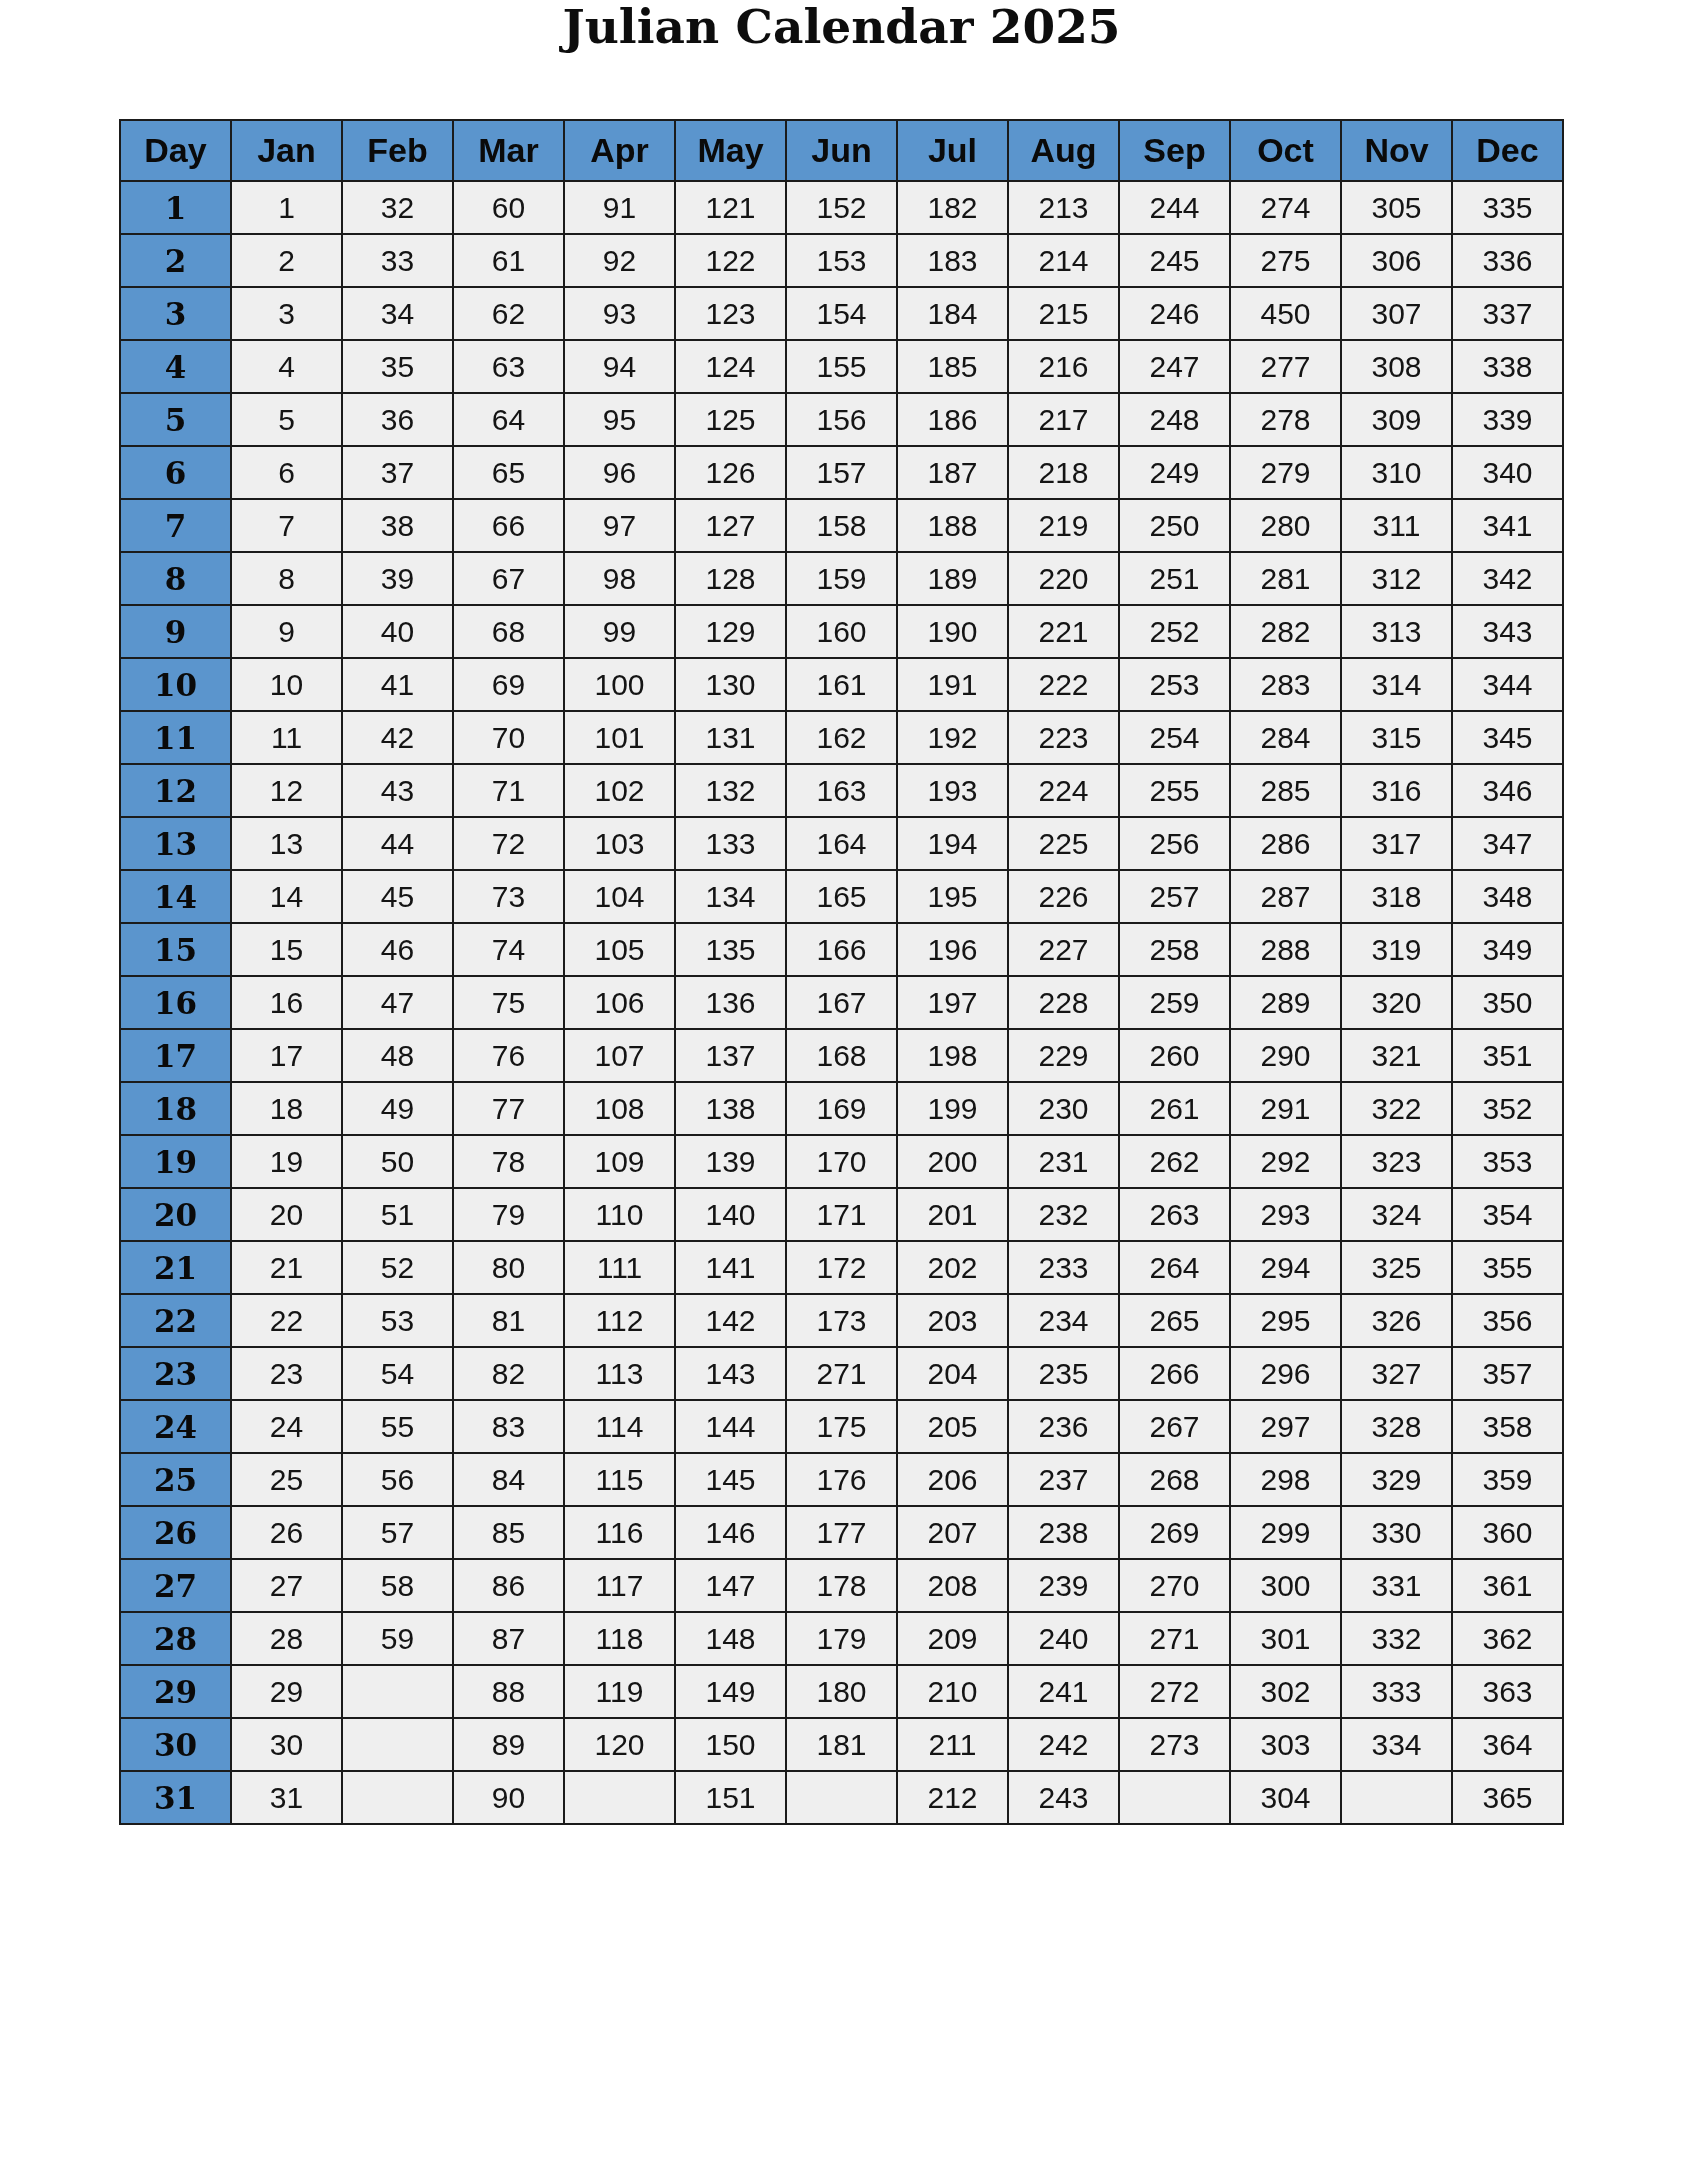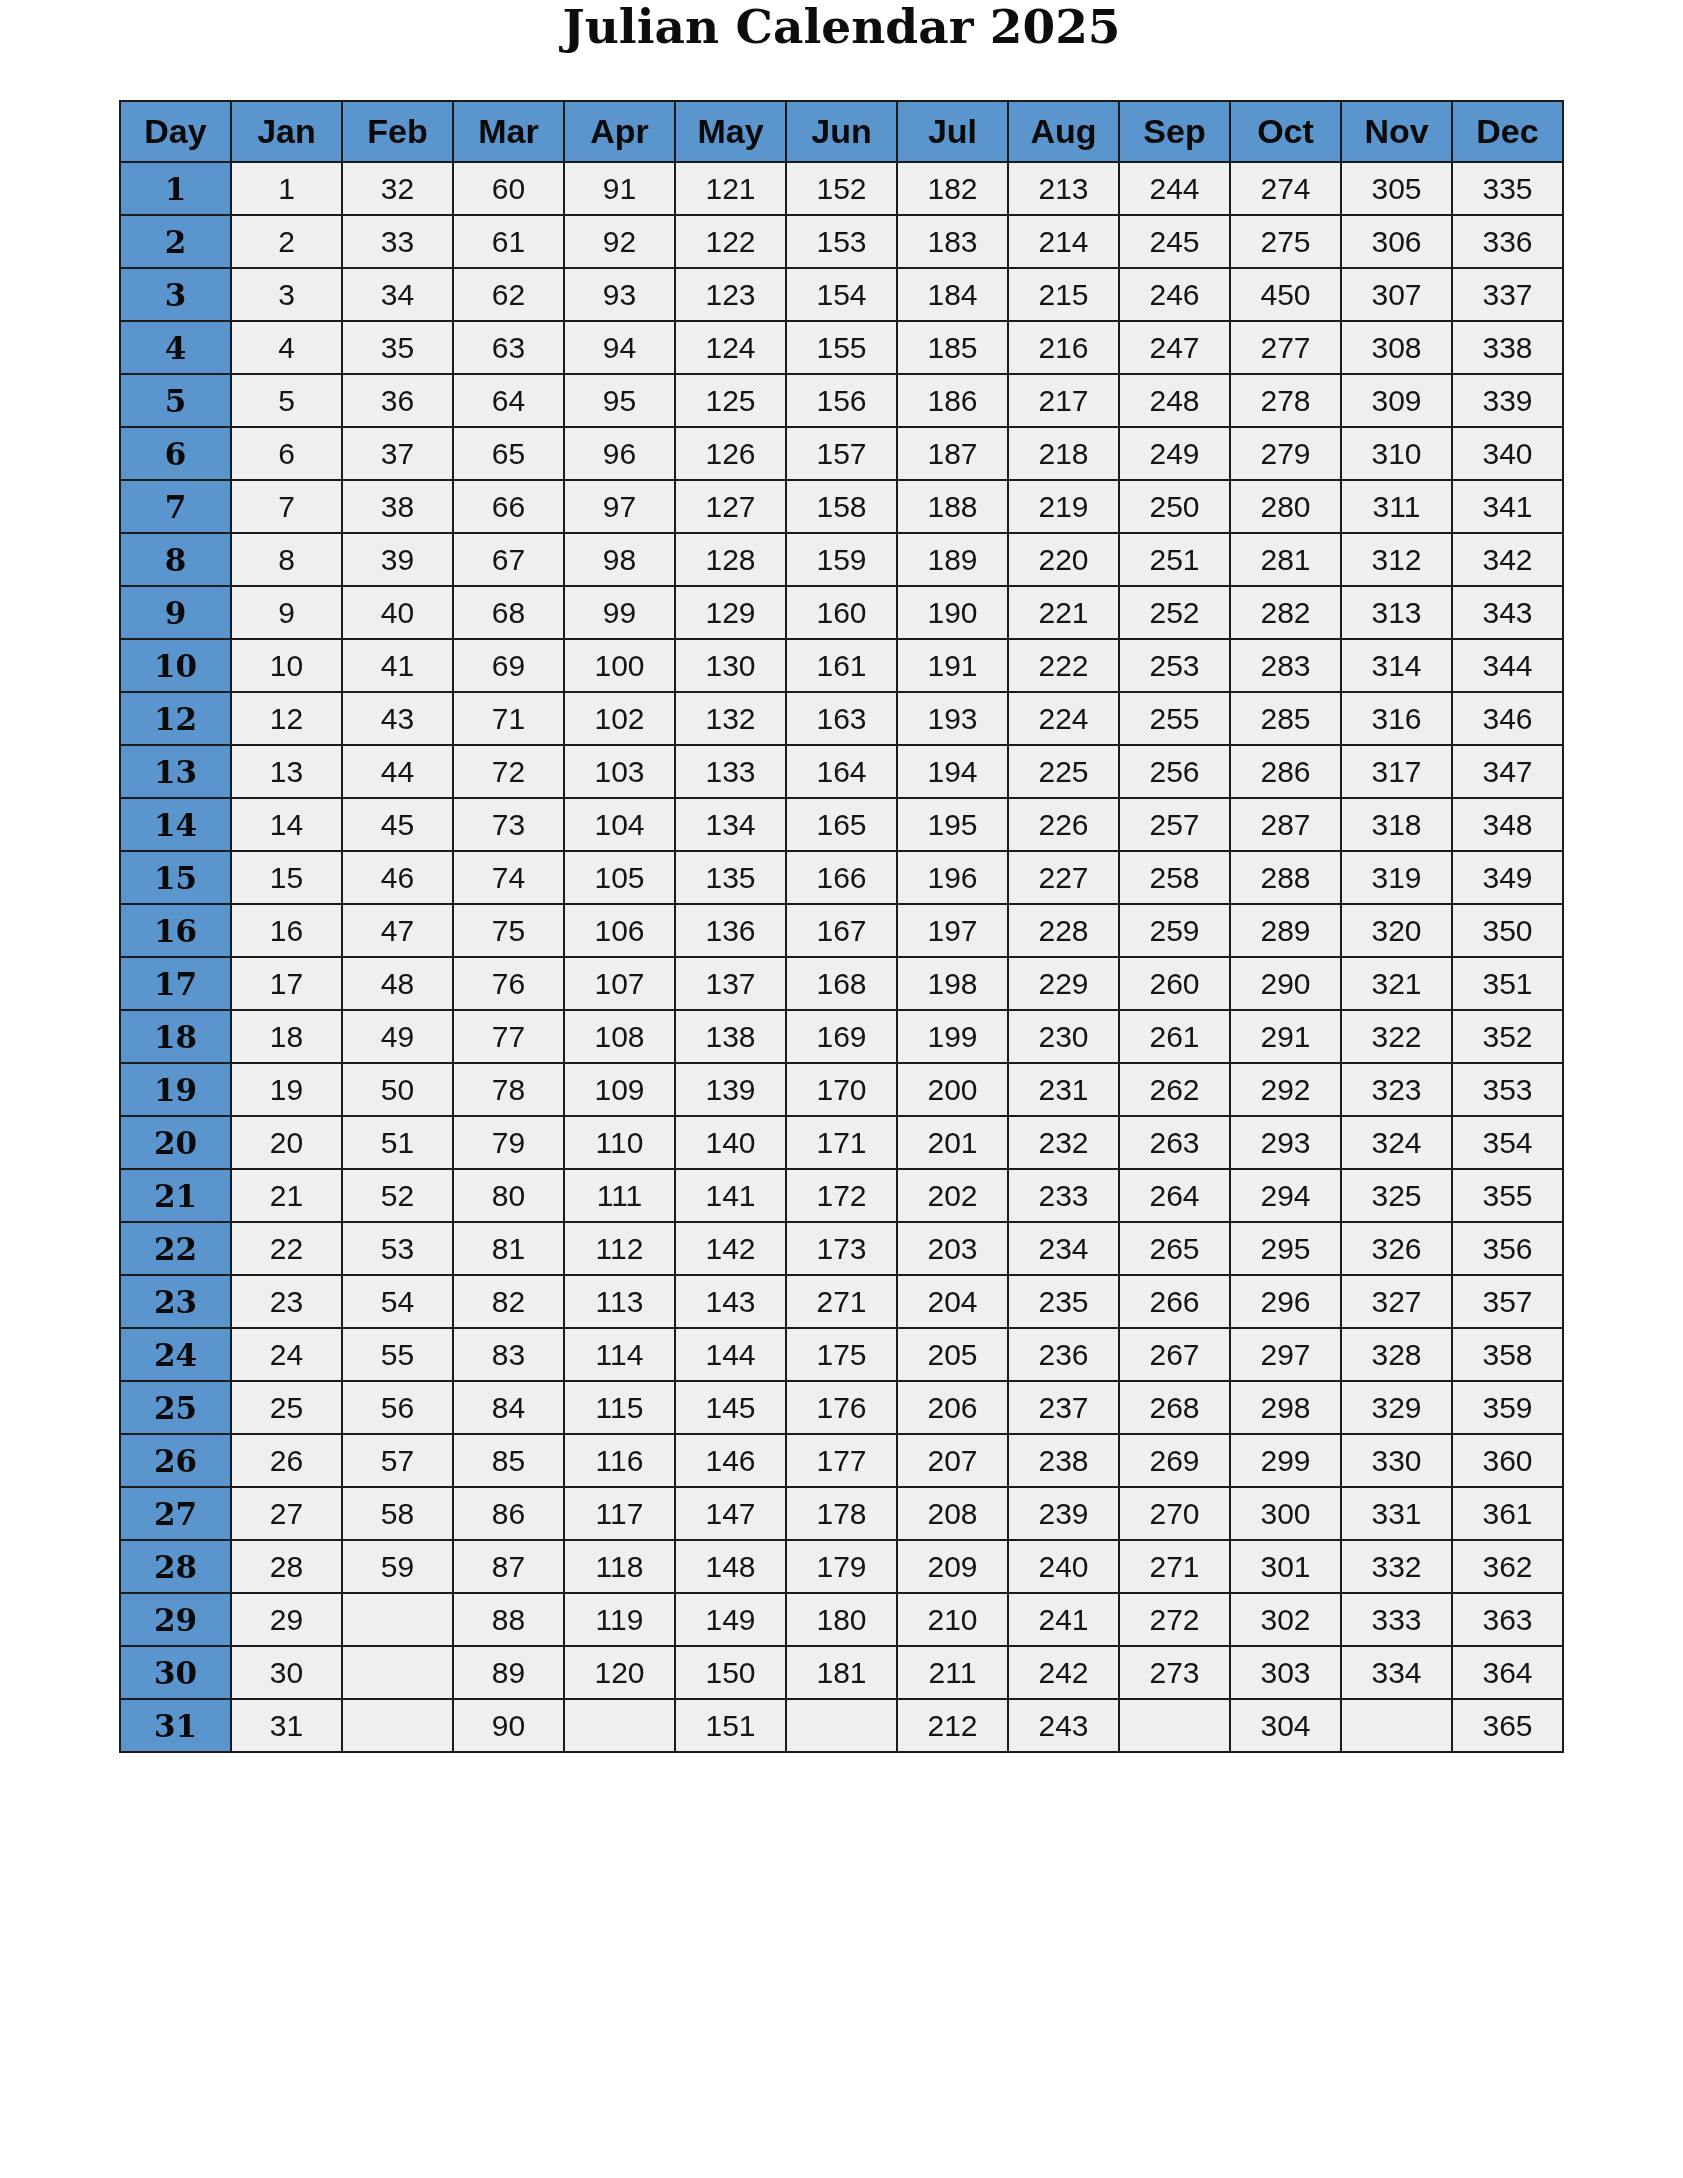--- a/index.html
+++ b/index.html
@@ -24,21 +24,21 @@
     margin:0;
     text-align:center;
     font-family:"DejaVu Serif", "Liberation Serif", serif;
     font-weight:700;
     font-size:47px;
     line-height:1.15;
     color:#0d0d0d;
   }
   table.calendar{
     width:1445px;
-    margin:46px auto 0 auto;
+    margin:65px auto 0 auto;
     border-collapse:collapse;
     table-layout:fixed;
   }
   table.calendar th,
   table.calendar td{
     border:2px solid var(--border-dark);
     text-align:center;
     vertical-align:middle;
     padding:0;
   }
@@ -245,20 +245,35 @@
           <td>130</td>
           <td>161</td>
           <td>191</td>
           <td>222</td>
           <td>253</td>
           <td>283</td>
           <td>314</td>
           <td>344</td>
         </tr>
         <tr>
+          <td class="day-cell">11</td>
+          <td>11</td>
+          <td>42</td>
+          <td>70</td>
+          <td>101</td>
+          <td>131</td>
+          <td>162</td>
+          <td>192</td>
+          <td>223</td>
+          <td>254</td>
+          <td>284</td>
+          <td>315</td>
+          <td>345</td>
+        </tr>
+        <tr>
           <td class="day-cell">12</td>
           <td>12</td>
           <td>43</td>
           <td>71</td>
           <td>102</td>
           <td>132</td>
           <td>163</td>
           <td>193</td>
           <td>224</td>
           <td>255</td>

